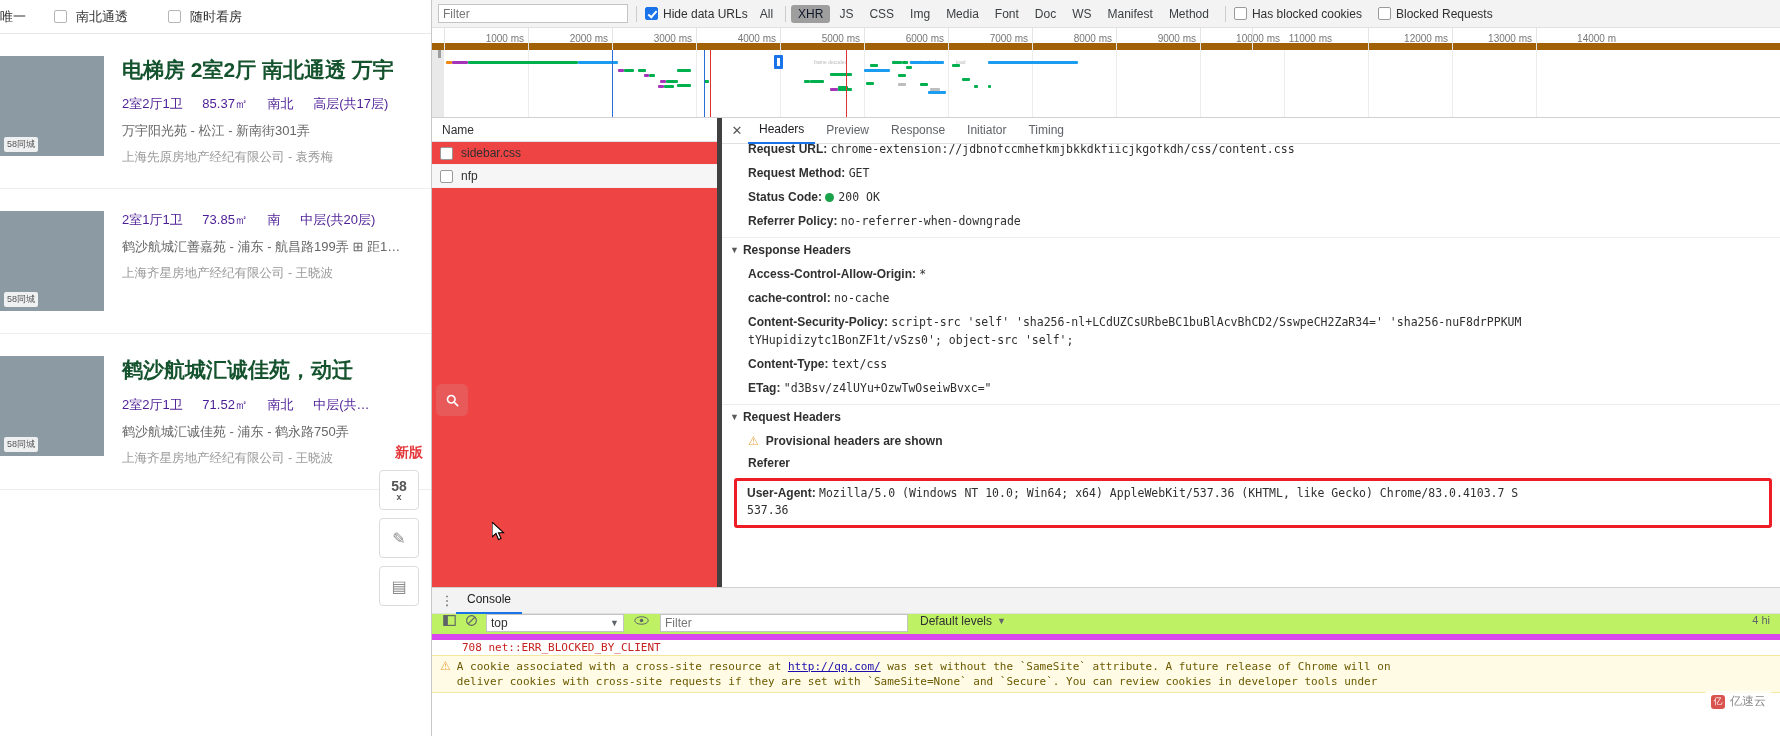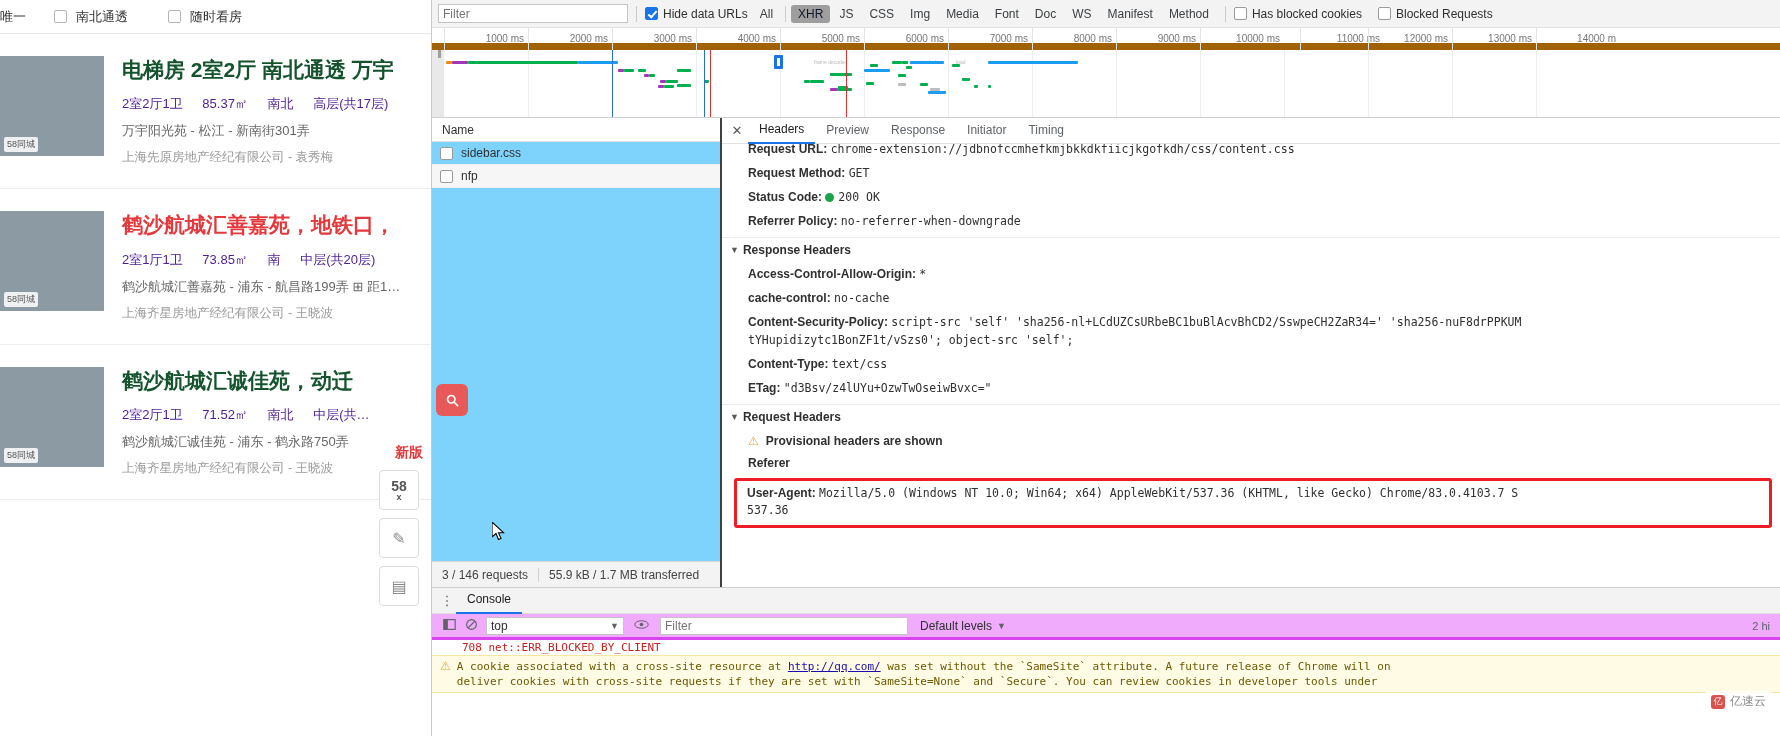--- a/index.html
+++ b/index.html
@@ -149,21 +149,21 @@
   .ov-scrollthumb { position:absolute; width:3px; background:#9e9e9e; }
   .bluebox { position: absolute; width: 9px; height: 14px; background: #1a73e8;
     border-radius: 1px; }
   .bluebox::after { content:""; position:absolute; left:3px; top:3px; width:3px;height:8px;
     background:#fff; }
   .faintlabel { position: absolute; font-size: 5px; color: #b9b9b9; white-space: nowrap; }
 
   
   .dt-main { flex: 1; display: flex; min-height: 0; border-bottom: 1px solid #d0d0d0;}
   .req-list { width: 290px; flex: none; display: flex; flex-direction: column;
-    border-right: 2px solid #404040; background: #7dd3fc; }
+    border-right: 5px solid #404040; background: #ef4444; }
   .rl-head {
     height: 24px; flex: none; display: flex; align-items: center;
     padding-left: 10px; font-size: 12px; color: #303030;
     border-bottom: 1px solid #e0e0e0; background: #fff;
   }
   .rl-body { flex: 1; overflow: hidden; }
   .rl-row {
     height: 23px; display: flex; align-items: center; padding-left: 8px;
     font-size: 12px; color: #303030; border-bottom: 1px solid #f2f2f2;
   }
@@ -215,22 +215,22 @@
   .drawer { height: 148px; flex: none; display: flex; flex-direction: column;
     background: #fff; }
   .drawer-tabs {
     height: 26px; flex: none; display: flex; align-items: center;
     border-bottom: 1px solid #e0e0e0; background: #f3f3f3; padding-left: 6px;
   }
   .kebab { width: 18px; text-align: center; color: #5a5a5a; font-size: 13px;
     letter-spacing: 0; }
   .drawer-tabs .dt-tab.active { border-bottom: 2px solid #1a73e8; }
   .console-toolbar {
-    height: 26px; flex: none; display: flex; align-items: center;
-    padding: 0 6px; border-bottom: 3px solid #d946ef; background: #f0abfc;
+    height: 26px; flex: none; display: flex; align-items: flex-start;
+    padding: 0 6px; border-bottom: 6px solid #d946ef; background: #bef264;
   }
   .ct-ico { width: 22px; text-align: center; color: #5f6368; font-size: 13px; }
   .ct-ico.ban { color: #5f6368; }
   .ctx-select {
     display: flex; align-items: center; width: 138px; height: 18px;
     border: 1px solid #c4c4c4; background: #fff; font-size: 12px;
     padding: 0 4px; justify-content: space-between; color: #303030;
   }
   .ct-filter {
     width: 248px; height: 18px; border: 1px solid #c4c4c4; background: #fff;
@@ -303,21 +303,20 @@
         <div class="l-meta2">万宇阳光苑 - 松江 - 新南街301弄</div>
         <div class="l-agent">上海先原房地产经纪有限公司 - 袁秀梅</div>
       </div>
     </div>
 
     <div class="listing">
       <div class="thumb thumb-b">
         <span class="badge58">58同城</span>
       </div>
       <div class="info">
-        <div class="l-title red">鹤沙航城汇善嘉苑，地铁口，</div>
         <div class="l-meta">
           <span>2室1厅1卫</span>
           <span>73.85㎡</span>
           <span>南</span>
           <span>中层(共20层)</span>
         </div>
         <div class="l-meta2">鹤沙航城汇善嘉苑 - 浦东 - 航昌路199弄  ⊞  距1…</div>
         <div class="l-agent">上海齐星房地产经纪有限公司 - 王晓波</div>
       </div>
     </div>
@@ -418,21 +417,21 @@
           </div>
         <div class="ov-tick" style="left:600px;width:84px;">
             <span>8000 ms</span>
           </div>
         <div class="ov-tick" style="left:684px;width:84px;">
             <span>9000 ms</span>
           </div>
         <div class="ov-tick" style="left:768px;width:84px;">
             <span>10000 ms</span>
           </div>
-        <div class="ov-tick" style="left:868px;width:84px;text-decoration:underline;">
+        <div class="ov-tick" style="left:820px;width:84px;text-decoration:underline;">
             <span>11000 ms</span>
           </div>
         <div class="ov-tick" style="left:936px;width:84px;">
             <span>12000 ms</span>
           </div>
         <div class="ov-tick" style="left:1020px;width:84px;">
             <span>13000 ms</span>
           </div>
         <div class="ov-tick" style="left:1104px;width:84px;">
             <span>14000 m</span>
@@ -517,25 +516,20 @@
         <div class="rl-body">
           <div class="rl-row">
             <span class="rbox"></span>
             <span>sidebar.css</span>
           </div>
           <div class="rl-row alt">
             <span class="rbox"></span>
             <span>nfp</span>
           </div>
         </div>
-        <div class="rl-foot">
-          <div>3 / 146 requests</div>
-          <div class="divider"></div>
-          <div>55.9 kB / 1.7 MB transferred</div>
-        </div>
       </div>
 
       <div class="detail">
         <div class="dt-tabs">
           <div class="dt-close">✕</div>
           <div class="dt-tab active">Headers</div>
           <div class="dt-tab">Preview</div>
           <div class="dt-tab">Response</div>
           <div class="dt-tab">Initiator</div>
           <div class="dt-tab">Timing</div>
@@ -632,21 +626,21 @@
           <svg width="15" height="11" viewBox="0 0 20 12">
               <ellipse cx="10" cy="6" rx="9" ry="5" fill="none" stroke="#5f6368" stroke-width="1.3"></ellipse>
               <circle cx="10" cy="6" r="2.4" fill="#5f6368"></circle>
             </svg>
         </div>
         <input class="ct-filter" style="margin-left: 8px;" value="" placeholder="Filter">
         <div class="lvl-select" style="margin-left:12px;">
           <span>Default levels</span>
           <span style="font-size:9px;margin-left:5px;color:#5f6368;">▼</span>
         </div>
-        <div class="hidden-count" style="position:static;margin-left:auto;padding-right:4px;">2 hi</div>
+        <div class="hidden-count" style="position:static;margin-left:auto;padding-right:4px;">4 hi</div>
       </div>
       <div class="console-body">
         <div class="con-err">708 net::ERR_BLOCKED_BY_CLIENT</div>
         <div class="con-warn-row">
           <span class="wi">⚠</span>
           <span class="con-warn-txt">
             <span>A cookie associated with a cross-site resource at </span><a href="#">http://qq.com/</a><span> was set without the `SameSite` attribute. A future release of Chrome will on</span>
             <br>
             <span>deliver cookies with cross-site requests if they are set with `SameSite=None` and `Secure`. You can review cookies in developer tools under</span>
           </span>

